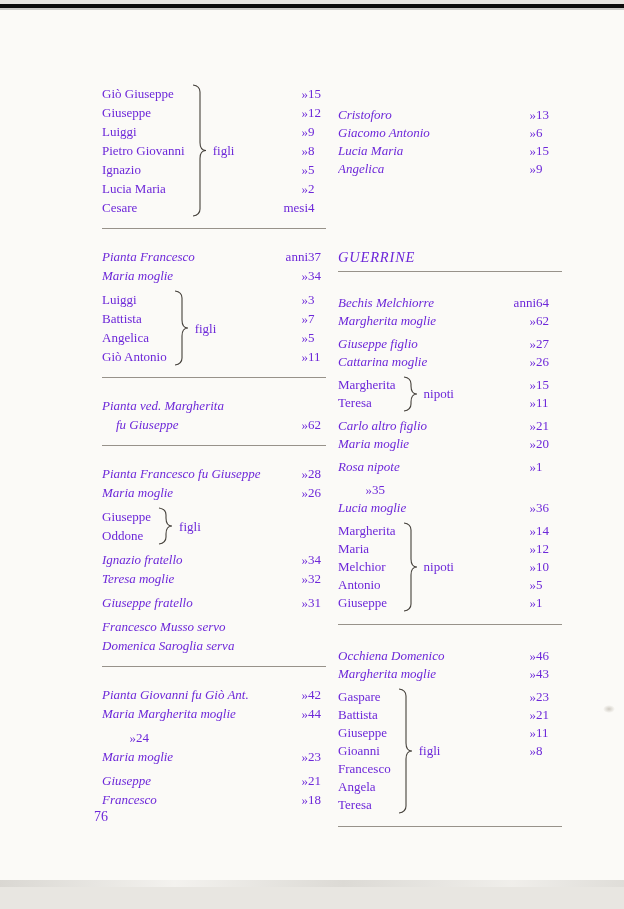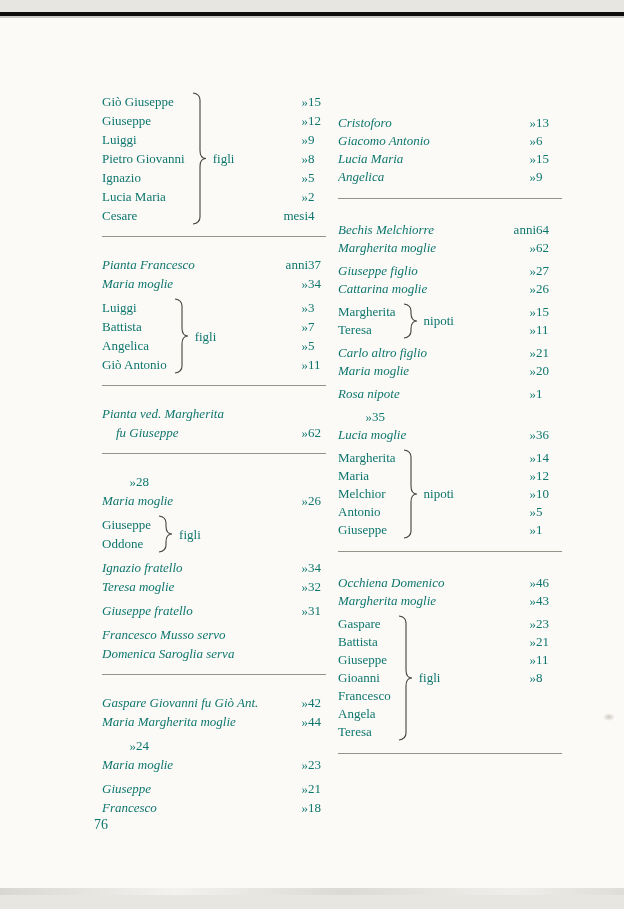--- a/index.html
+++ b/index.html
@@ -1,20 +1,20 @@
 <!DOCTYPE html>
 <html><head>
 <meta charset="utf-8">
 <style>
   html,body{margin:0;padding:0;background:#e8e6e1;}
   .page{
-    position:relative;width:624px;height:883px;margin:12px auto;
+    position:relative;width:624px;height:883px;margin:4px auto;
     background:#fbfaf7;overflow:hidden;
     font-family:"Liberation Serif","DejaVu Serif",serif;
-    color:#0f766e;
+    color:#6d28d9;
   }
   .topbar{position:absolute;top:0;left:0;right:0;height:4px;background:#0d0d0c;}
   .topbar-fade{position:absolute;top:4px;left:0;right:0;height:2px;background:rgba(60,58,52,.25);}
   .bottombar{
     position:absolute;bottom:0;left:0;right:0;height:7px;
     background:linear-gradient(90deg,rgba(140,135,125,.30),rgba(140,135,125,.07) 28%,rgba(140,135,125,.28) 55%,rgba(140,135,125,.10) 82%,rgba(140,135,125,.25));
   }
   .smudge{position:absolute;left:603px;top:701px;width:12px;height:8px;border-radius:50%;
     background:radial-gradient(closest-side,rgba(170,163,150,.55),rgba(170,163,150,0));}
 
@@ -162,20 +162,21 @@
             <span class="nm indent">fu Giuseppe</span>
             <span class="unit">»</span>
             <span class="age">62</span>
           </div>
         </div>
       </div>
       <div class="divider"></div>
       <div class="block">
         <div class="cluster">
           <div class="row">
+            <span class="nm">Pianta Francesco fu Giuseppe</span>
             <span class="unit">»</span>
             <span class="age">28</span>
           </div>
           <div class="row">
             <span class="nm">Maria moglie</span>
             <span class="unit">»</span>
             <span class="age">26</span>
           </div>
         </div>
         <div class="group">
@@ -227,21 +228,21 @@
             <span class="nm">Domenica Saroglia serva</span>
             <span class="unit"></span>
             <span class="age"></span>
           </div>
         </div>
       </div>
       <div class="divider"></div>
       <div class="block">
         <div class="cluster">
           <div class="row">
-            <span class="nm">Gaspare Giovanni fu Giò Ant.</span>
+            <span class="nm">Pianta Giovanni fu Giò Ant.</span>
             <span class="unit">»</span>
             <span class="age">42</span>
           </div>
           <div class="row">
             <span class="nm">Maria Margherita moglie</span>
             <span class="unit">»</span>
             <span class="age">44</span>
           </div>
         </div>
         <div class="cluster">
@@ -287,20 +288,21 @@
             <span class="unit">»</span>
             <span class="age">15</span>
           </div>
           <div class="row">
             <span class="nm">Angelica</span>
             <span class="unit">»</span>
             <span class="age">9</span>
           </div>
         </div>
       </div>
+      <div class="header">GUERRINE</div>
       <div class="divider"></div>
       <div class="block">
         <div class="cluster">
           <div class="row">
             <span class="nm">Bechis Melchiorre</span>
             <span class="unit">anni</span>
             <span class="age">64</span>
           </div>
           <div class="row">
             <span class="nm">Margherita moglie</span>

